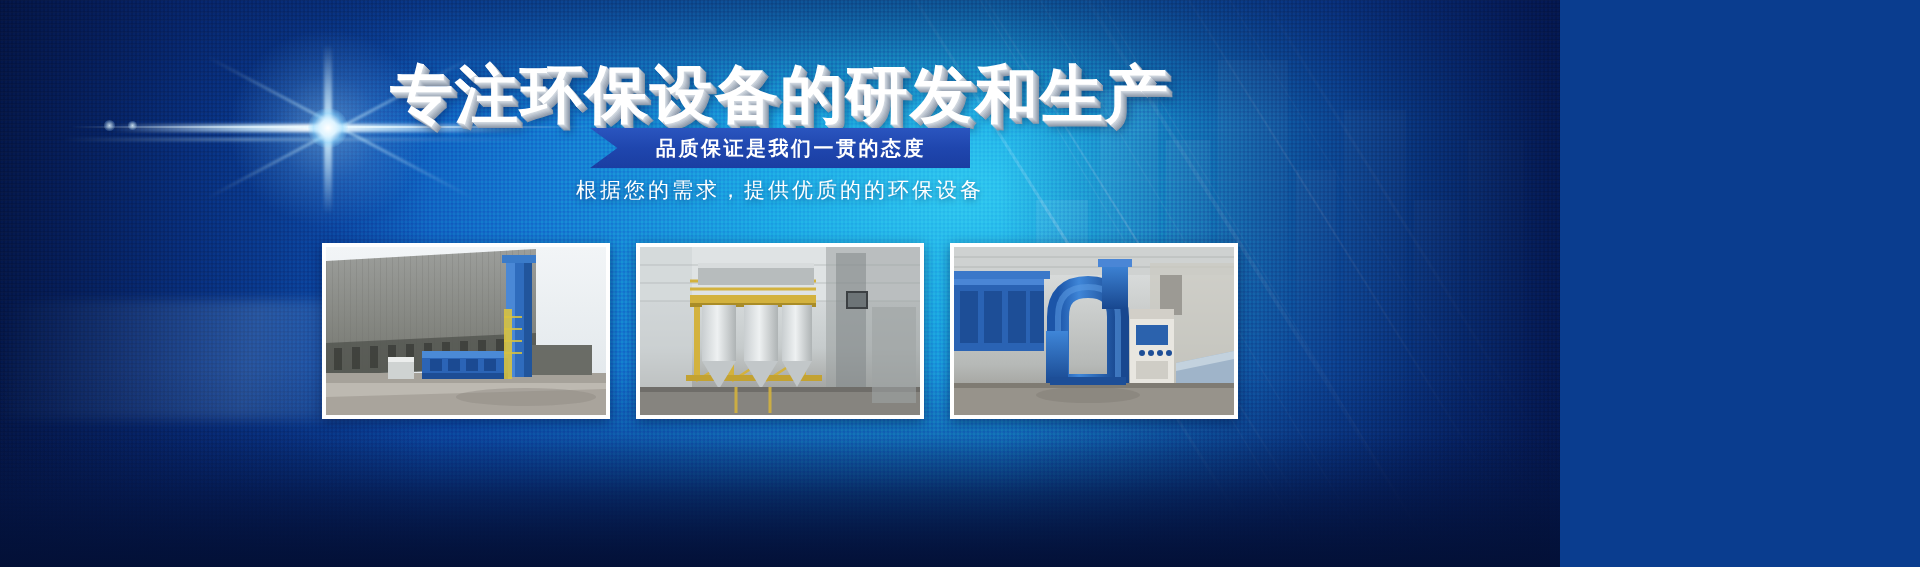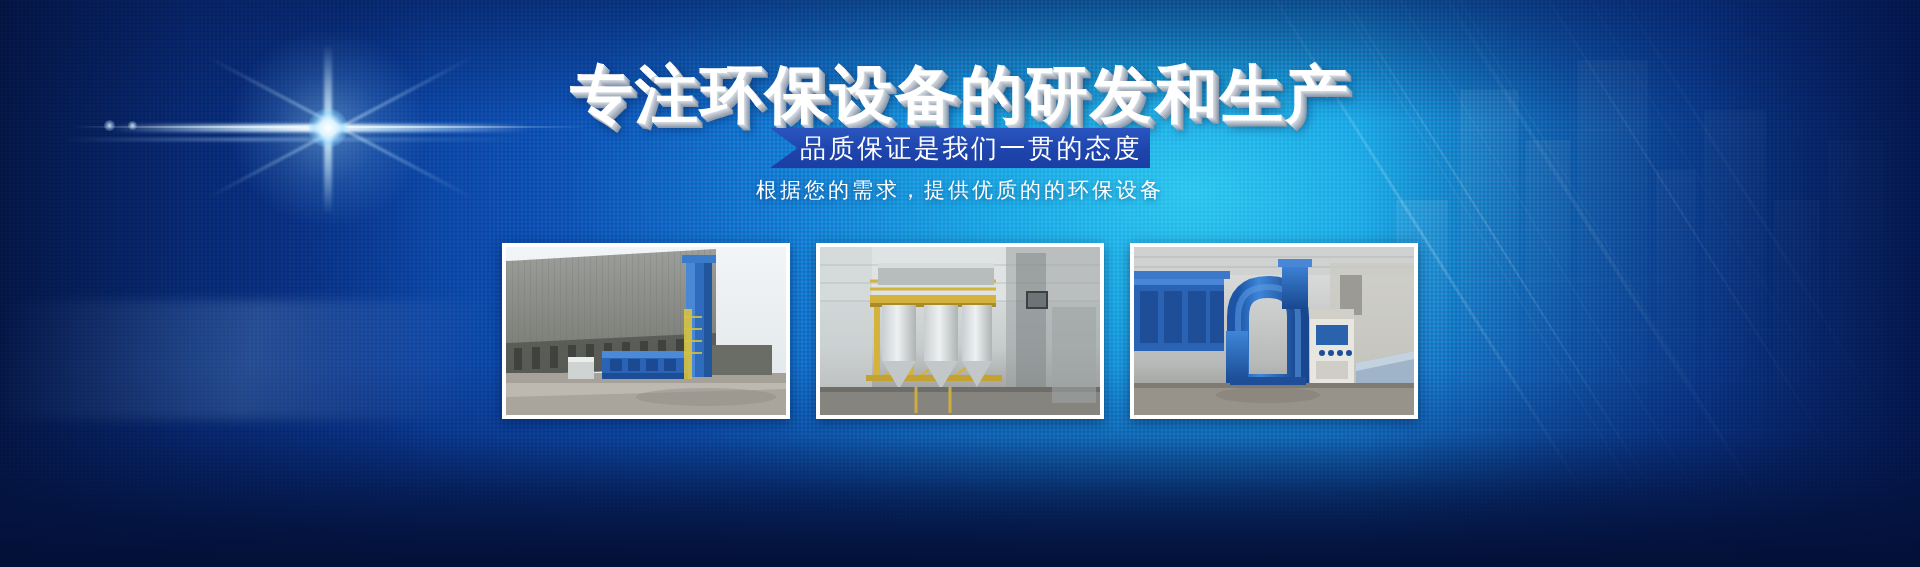--- a/index.html
+++ b/index.html
@@ -1,21 +1,21 @@
 <!DOCTYPE html>
 <html><head>
 <meta charset="utf-8">
 <title>Banner</title>
 <style>
   html,body{margin:0;padding:0;background:#0a3d8f;}
   body{font-family:"Liberation Sans","DejaVu Sans",sans-serif;}
 
   .banner{
     position:relative;
-    width:1920px;height:567px;
+    width:1560px;height:567px;
     overflow:hidden;
   }
 
   
   .bg-base{
     position:absolute;inset:0;
     background:
       radial-gradient(ellipse 900px 560px at 62% 34%, #2fc6ef 0%, #1ca8e4 22%, #1478cf 48%, #0d52b4 70%, #0a3a95 100%),
       linear-gradient(90deg,#06266f 0%,#0a3a95 14%,#1272c8 38%,#1ba6e2 60%,#138ed6 76%,#0a3e9c 92%,#062468 100%);
   }
@@ -161,24 +161,25 @@
     position:absolute;inset:0;
     background:linear-gradient(180deg,#2a55bf 0%,#1f46ae 50%,#1a3ea2 100%);
     clip-path:polygon(0% 0%,100% 0%,100% 100%,0% 100%,7.2% 50%);
     box-shadow:0 2px 6px rgba(0,18,60,.35);
   }
   .ribbon-label{
     position:absolute;inset:0;
     display:flex;align-items:center;justify-content:center;
     padding-left:22px;
     box-sizing:border-box;
-    font-size:26px;
+    font-size:20px;
     color:#ffffff;
     letter-spacing:2.5px;
     white-space:nowrap;
+    font-weight:bold;
   }
 
   .subline{
     position:absolute;left:0;right:0;top:176px;
     text-align:center;
     font-size:21px;
     color:#ffffff;
     letter-spacing:3px;
     white-space:nowrap;
     text-shadow:0 2px 6px rgba(0,24,72,.45);

